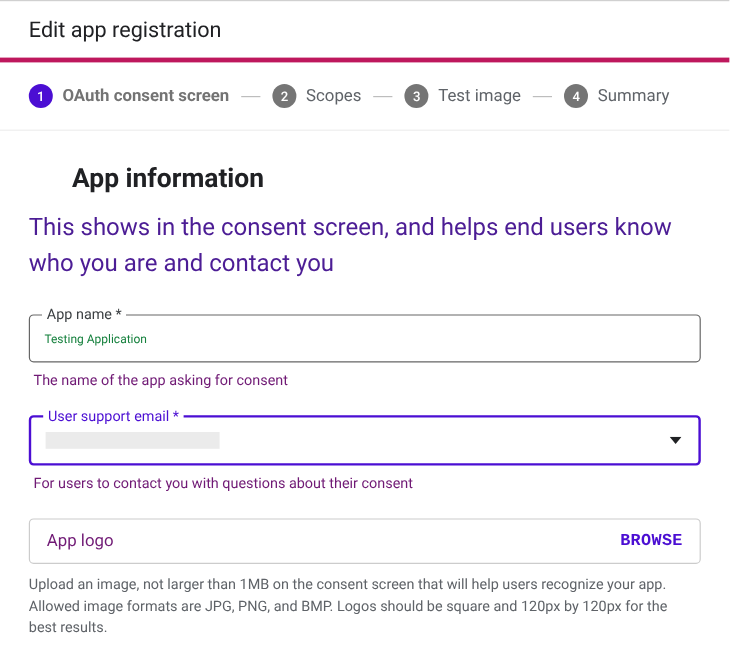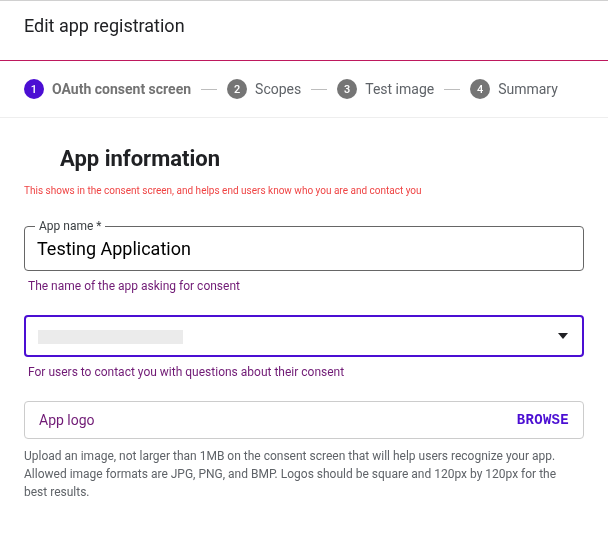--- a/index.html
+++ b/index.html
@@ -7,22 +7,22 @@
     font-family: Roboto, "Helvetica Neue", Arial, sans-serif;
     color: #202124;
     background: #fff;
     width: 608px;
     height: 544px;
     overflow: hidden;
   }
   .page-title {
     font-size: 18px;
     font-weight: 400;
-    padding: 14px 24px 24px 24px;
-    border-bottom: 1px solid #be185d;
+    padding: 14px 24px 12px 24px;
+    border-bottom: 4px solid #be185d;
     border-top: 1px solid #d0d0d0;
   }
   .stepper {
     display: flex;
     align-items: center;
     padding: 18px 24px;
     gap: 10px;
     border-bottom: 1px solid #eee;
     flex-wrap: wrap;
   }
@@ -57,22 +57,22 @@
   .content {
     padding: 28px 24px 0 24px;
   }
   .section-heading {
     font-size: 22px;
     font-weight: 700;
     margin-bottom: 12px;
     margin-left: 36px;
   }
   .section-desc {
-    font-size: 10px;
-    color: #ef4444;
+    font-size: 20px;
+    color: #4c1d95;
     line-height: 1.5;
     margin-bottom: 28px;
     max-width: 540px;
   }
   .field {
     position: relative;
     margin-bottom: 6px;
     border-radius: 20px;
   }
   .field-outline {
@@ -89,22 +89,22 @@
     position: absolute;
     top: -8px;
     left: 10px;
     background: #fff;
     padding: 0 4px;
     font-size: 12px;
     color: #3c4043;
   }
   .field-outline.focused .field-label { color: #4b0ed3; }
   .field-value {
-    color: #000000;
-    font-size: 18px;
+    color: #15803d;
+    font-size: 10px;
   }
   .field-redacted {
     display: inline-block;
     width: 145px;
     height: 14px;
     background: #ebebeb;
     vertical-align: middle;
   }
   .dropdown-caret {
     position: absolute;
@@ -183,20 +183,21 @@
   <div class="field">
     <div class="field-outline">
       <span class="field-label">App name *</span>
       <span class="field-value">Testing Application</span>
     </div>
   </div>
   <div class="helper">The name of the app asking for consent</div>
 
   <div class="field">
     <div class="field-outline focused">
+      <span class="field-label">User support email *</span>
       <span class="field-redacted"></span>
       <span class="dropdown-caret">
         <svg width="10" height="6" viewBox="0 0 10 6">
             <path d="M0 0 L5 6 L10 0 Z" fill="#202124"></path>
           </svg>
       </span>
     </div>
   </div>
   <div class="helper">For users to contact you with questions about their consent</div>
 

